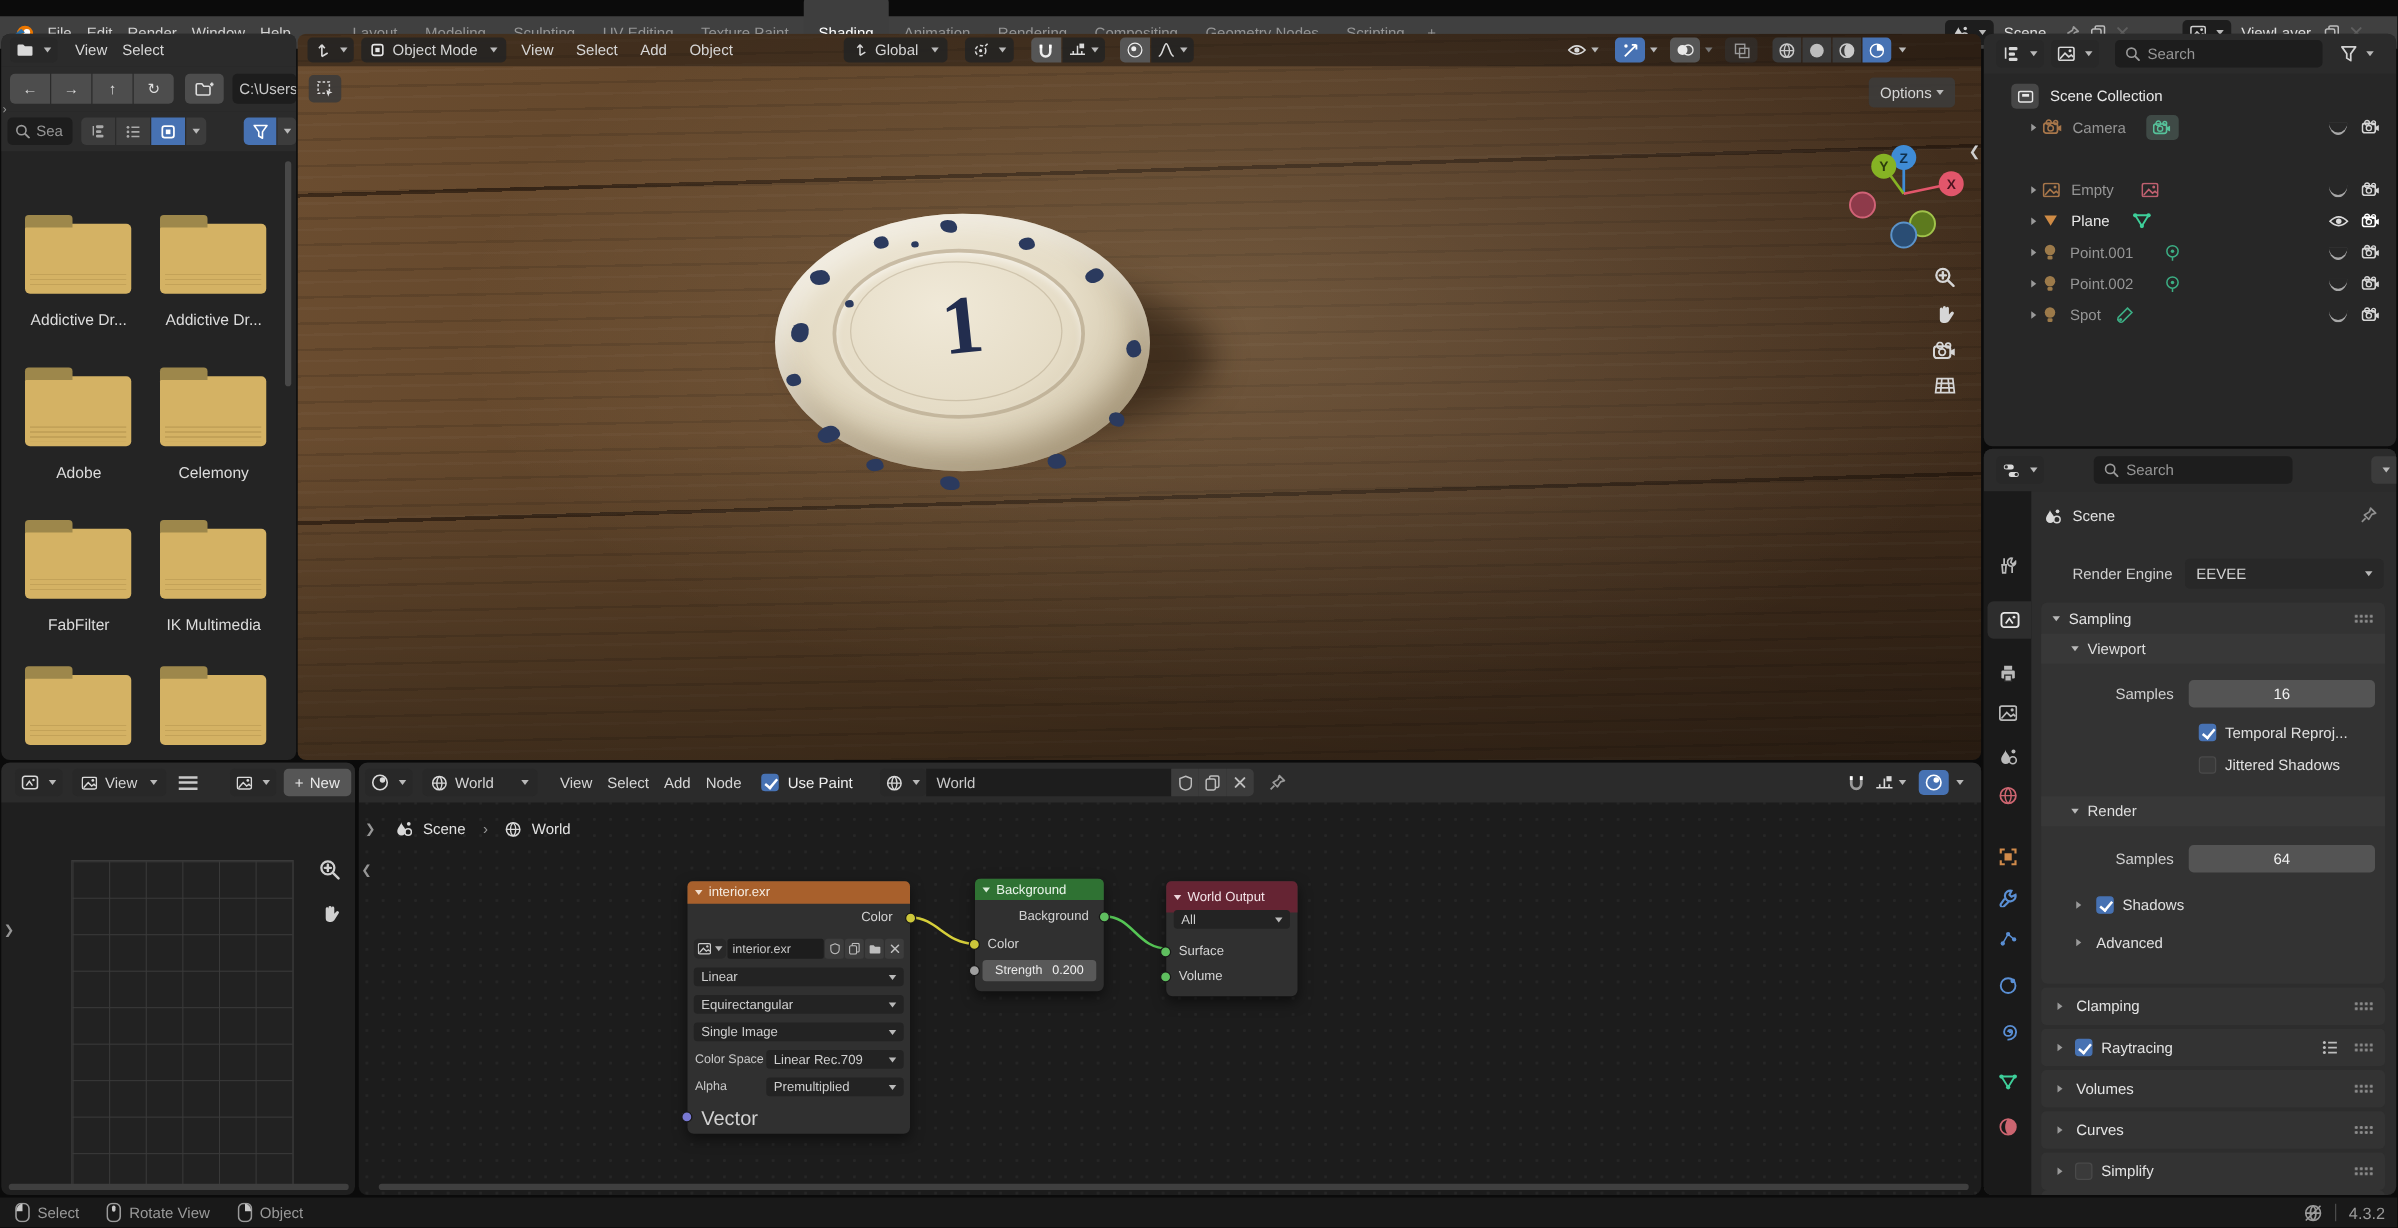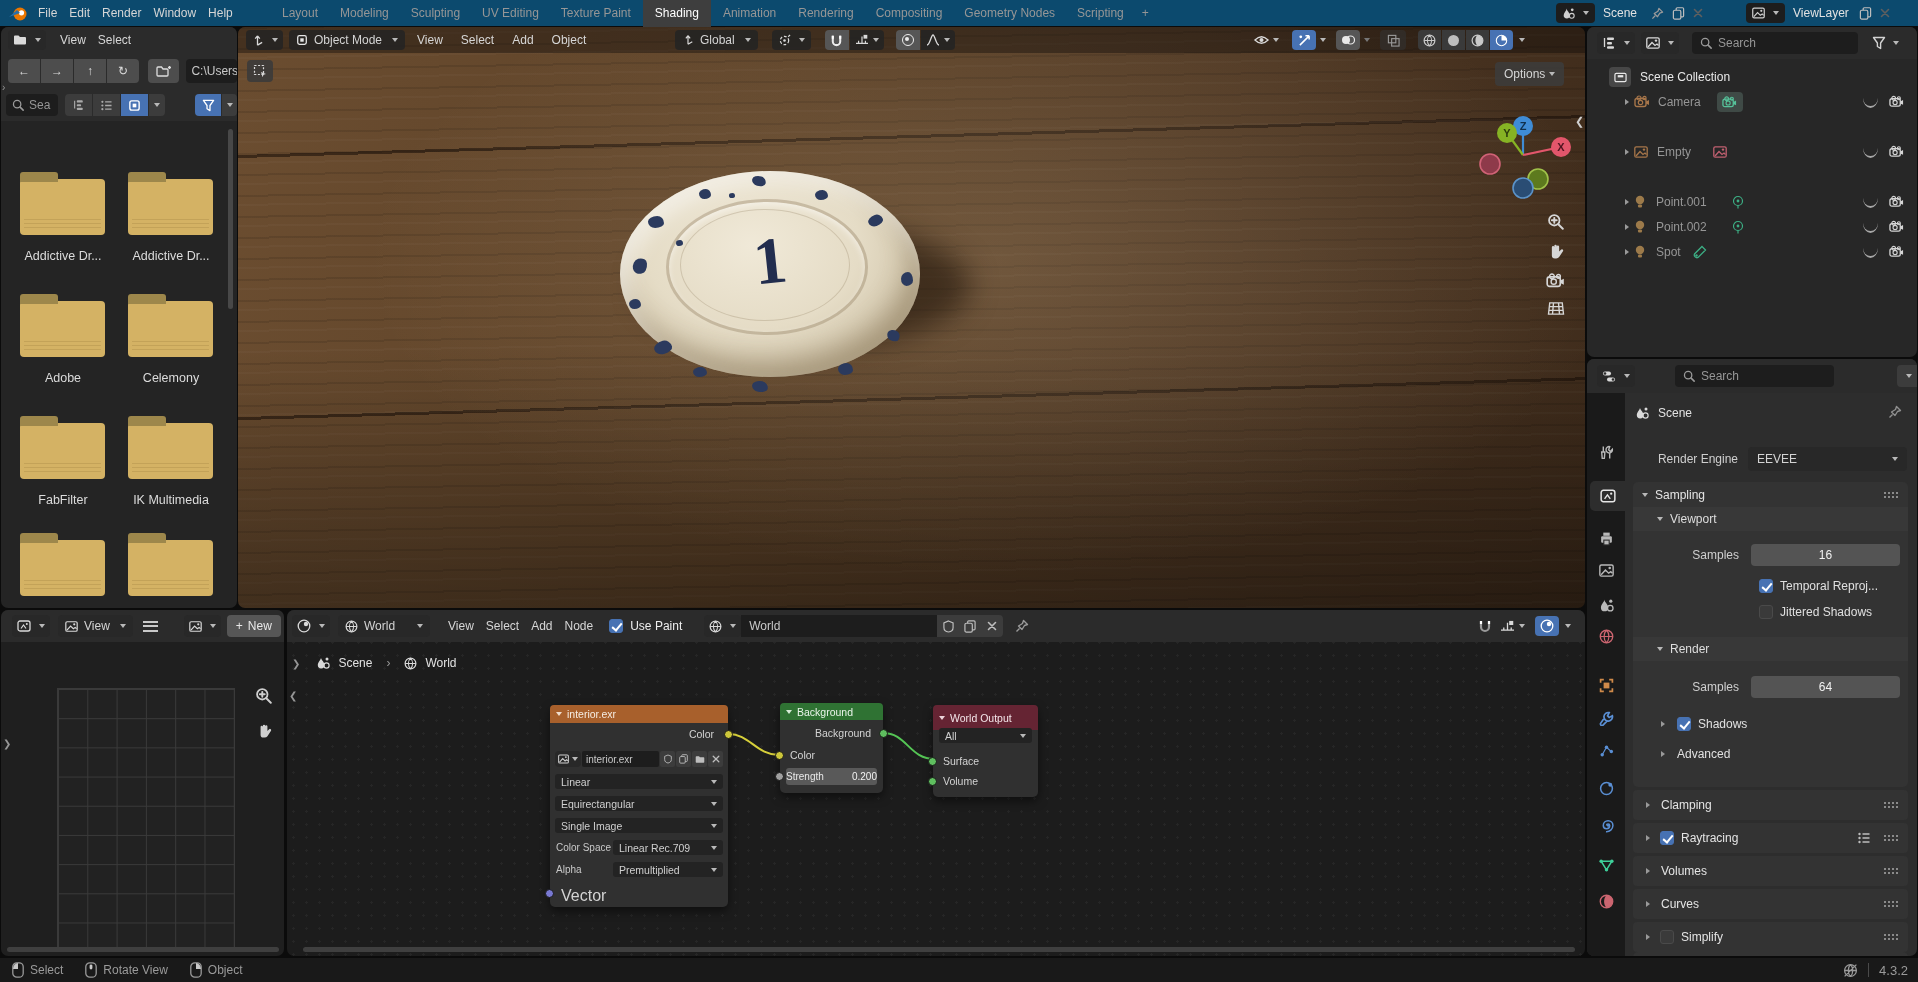--- a/index.html
+++ b/index.html
@@ -213,21 +213,21 @@
         <path d="M4 8.5 L6.5 5 9 8.5" fill="none" stroke="currentColor" stroke-width="1.2"></path>
         <circle cx="9.8" cy="4" r="1" fill="currentColor"></circle>
       </symbol>
     <symbol id="s-box" viewBox="0 0 14 14">
         <rect x="2" y="2" width="10" height="10" rx="2" fill="none" stroke="currentColor" stroke-width="1.5"></rect>
         <rect x="5" y="5" width="4" height="4" fill="currentColor"></rect>
       </symbol>
   </defs>
 </svg>
 
-<div class="abs row" style="left:0;top:0;width:1918px;height:26px;background:#0c4a6e">
+<div class="abs row" style="left:0;top:13px;width:1918px;height:26px;background:#404040">
   <div class="abs row" style="left:8px;top:3px;width:22px;height:20px">
     <svg width="20" height="18" viewBox="0 0 20 18">
         <circle cx="12" cy="10" r="6.5" fill="#ea7600"></circle>
         <circle cx="13.5" cy="8.8" r="2.6" fill="#fff"></circle>
         <path d="M1 13 L9 6 L12 9Z" fill="#2a6fa8"></path>
       </svg>
   </div>
   <div class="abs row" style="left:32px;top:0;height:26px">
     <span class="menu">File</span>
     <span class="menu">Edit</span>
@@ -643,20 +643,36 @@
         <use href="#s-photo"></use>
       </svg>
     <div class="abs" style="left:276px;top:9px">
         <div class="eyeclosed" style="border-color:#a8a8a8"></div>
       </div>
     <svg class="abs" style="left:302px;top:6px" width="15" height="13" color="#d6d6d6">
         <use href="#s-cam"></use>
       </svg>
   </div>
 
+  <div class="outrow" style="top:137px">
+    <span class="crt" style="margin-left:38px"></span>
+    <svg width="13" height="11" color="#cf8b45">
+        <use href="#s-tri"></use>
+      </svg>
+    <span style="margin-left:10px;color:#e8e8e8">Plane</span>
+    <svg width="15" height="13" color="#3ecf9a" style="margin-left:18px">
+        <use href="#s-tridata"></use>
+      </svg>
+    <svg class="abs" style="left:276px;top:8px" width="16" height="10">
+        <use href="#s-eye"></use>
+      </svg>
+    <svg class="abs" style="left:302px;top:6px" width="15" height="13" color="#ffffff">
+        <use href="#s-cam"></use>
+      </svg>
+  </div>
 
   <div class="outrow" style="top:162px">
     <span class="crt" style="margin-left:38px"></span>
     <svg width="12" height="14" color="#9c7a4a">
         <use href="#s-bulb"></use>
       </svg>
     <span class="dim" style="margin-left:10px">Point.001</span>
     <svg width="14" height="14" color="#3cae84" style="margin-left:24px">
         <use href="#s-pointlight"></use>
       </svg>
@@ -1094,21 +1110,21 @@
 
   <div class="abs" style="left:493px;top:93px;width:103px;height:90px;background:#303030;border-radius:5px;box-shadow:0 4px 10px rgba(0,0,0,0.5)">
     <div class="row" style="height:17px;background:#2f7233;border-radius:4px 4px 0 0;padding:0 6px">
       <span class="cdn" style="border-top-color:#d8ecd8;margin:0 5px 0 0"></span>
       <span style="color:#eaf4ea;font-size:10.5px">Background</span>
     </div>
     <div class="abs" style="right:12px;top:24px;font-size:10.5px;color:#d3d3d3">Background</div>
     <div class="sock" style="right:-5px;top:26px;background:#5fbf5f"></div>
     <div class="abs" style="left:10px;top:46px;font-size:10.5px;color:#d3d3d3">Color</div>
     <div class="sock" style="left:-5px;top:48px;background:#cdc73a"></div>
-    <div class="abs row" style="left:6px;right:6px;top:65px;height:17px;background:#595959;border-radius:3px;justify-content:space-between;gap:8px">
+    <div class="abs row" style="left:6px;right:6px;top:65px;height:17px;background:#595959;border-radius:3px;justify-content:center;gap:8px">
       <span style="font-size:10px;color:#e8e8e8">Strength</span>
       <span style="font-size:10px;color:#f2f2f2">0.200</span>
     </div>
     <div class="sock" style="left:-5px;top:69px;background:#9f9f9f"></div>
   </div>
 
   <div class="abs" style="left:646px;top:95px;width:105px;height:92px;background:#303030;border-radius:5px;box-shadow:0 4px 10px rgba(0,0,0,0.5)">
     <div class="row" style="height:17px;background:#652433;border-radius:4px 4px 0 0;padding:4px 6px">
       <span class="cdn" style="border-top-color:#ecd5da;margin:0 5px 0 0"></span>
       <span style="color:#f3e4e8;font-size:10.5px">World Output</span>

